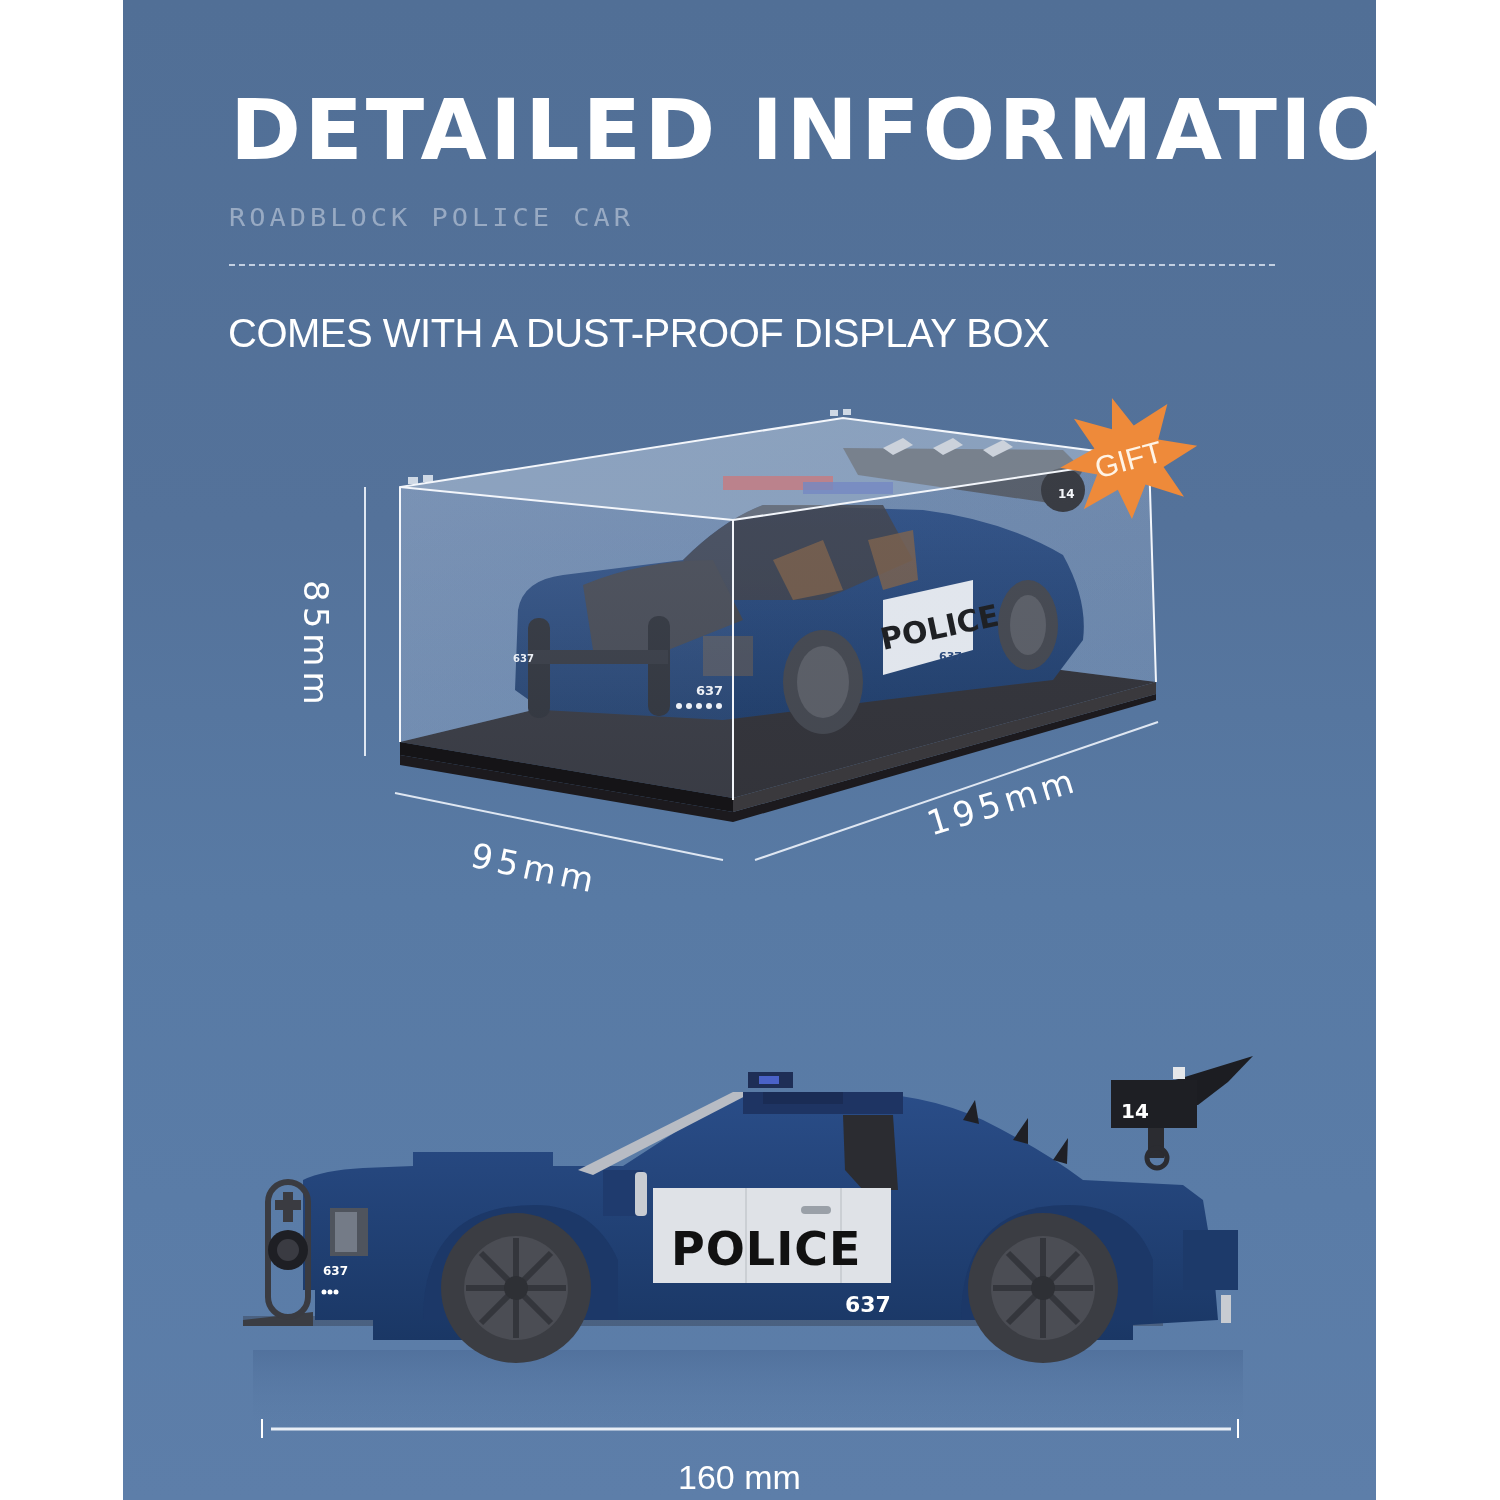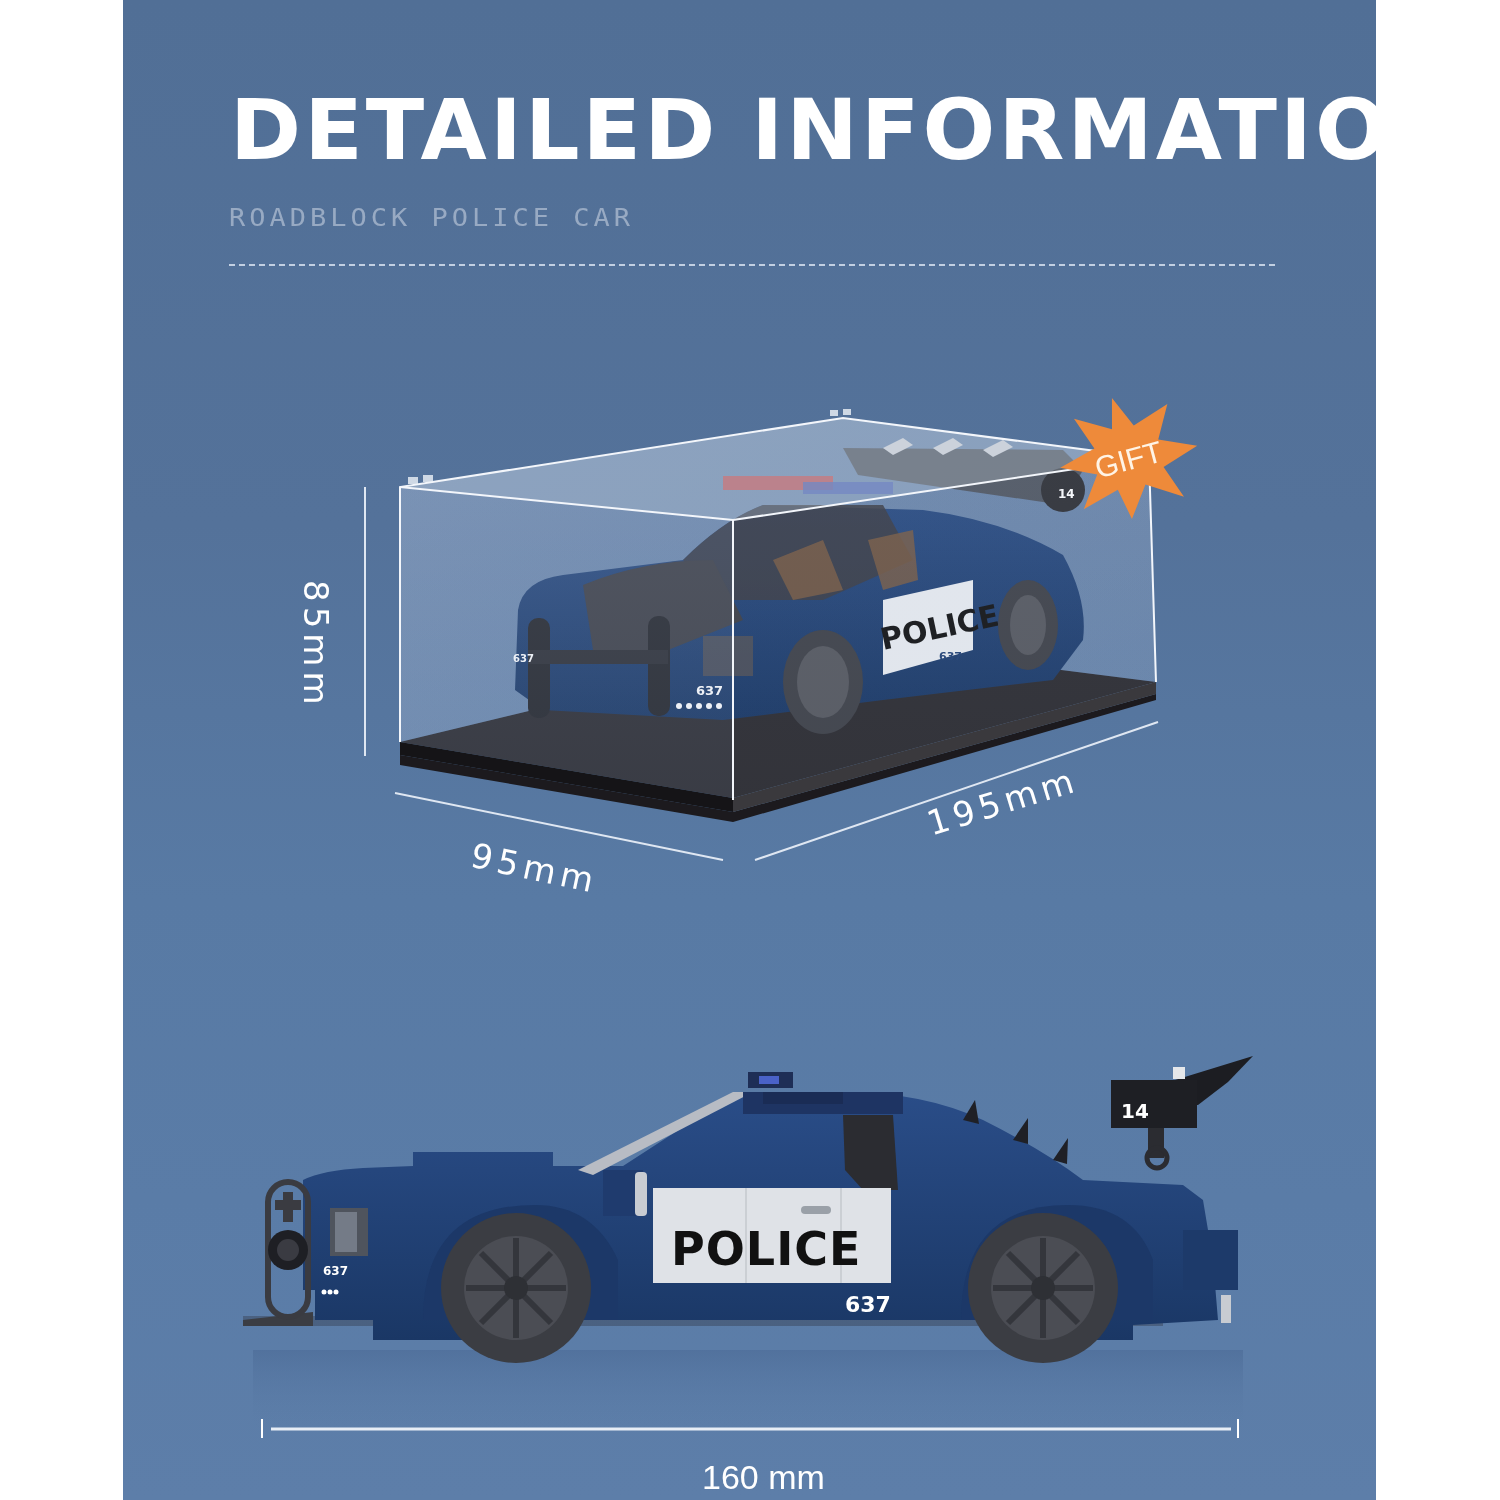--- a/index.html
+++ b/index.html
@@ -31,32 +31,33 @@
   }
   .dim-label {
     position:absolute; color:#ffffff; font-family:"DejaVu Sans", sans-serif;
     font-size:34px; letter-spacing:5px; white-space:nowrap; line-height:1;
   }
   .dim-85 { left:145px; top:580px; transform-origin:left top; transform: translate(65px,0) rotate(90deg); }
   .dim-95 { left:352px; top:838px; transform: rotate(12deg); transform-origin:left top; }
   .dim-195 { left:800px; top:808px; transform: rotate(-17deg); transform-origin:left top; }
   .dim-160 {
     position:absolute; left:555px; top:1458px; color:#ffffff;
-    font-family:"Liberation Sans", sans-serif; font-size:34px; white-space:nowrap;margin-left:24px;
+    font-family:"Liberation Sans", sans-serif; font-size:34px; white-space:nowrap;
   }
   svg { position:absolute; }
 </style>
 </head>
 <body>
 
 <div class="panel">
 
   <div class="title">DETAILED INFORMATION</div>
   <div class="subtitle-small">ROADBLOCK POLICE CAR</div>
   <div class="dash-line"></div>
+  <div class="feature-text">COMES WITH A DUST-PROOF DISPLAY BOX</div>
 
   <svg style="left:0;top:0" width="1253" height="1000" viewBox="0 0 1253 1000">
     <defs>
       <linearGradient id="glassTop" x1="0" y1="0" x2="1" y2="1">
         <stop offset="0" stop-color="#b9c8dc" stop-opacity="0.55"></stop>
         <stop offset="1" stop-color="#9fb2cc" stop-opacity="0.45"></stop>
       </linearGradient>
       <linearGradient id="glassFront" x1="0" y1="0" x2="0" y2="1">
         <stop offset="0" stop-color="#a7badb" stop-opacity="0.45"></stop>
         <stop offset="1" stop-color="#8da2c4" stop-opacity="0.35"></stop>

